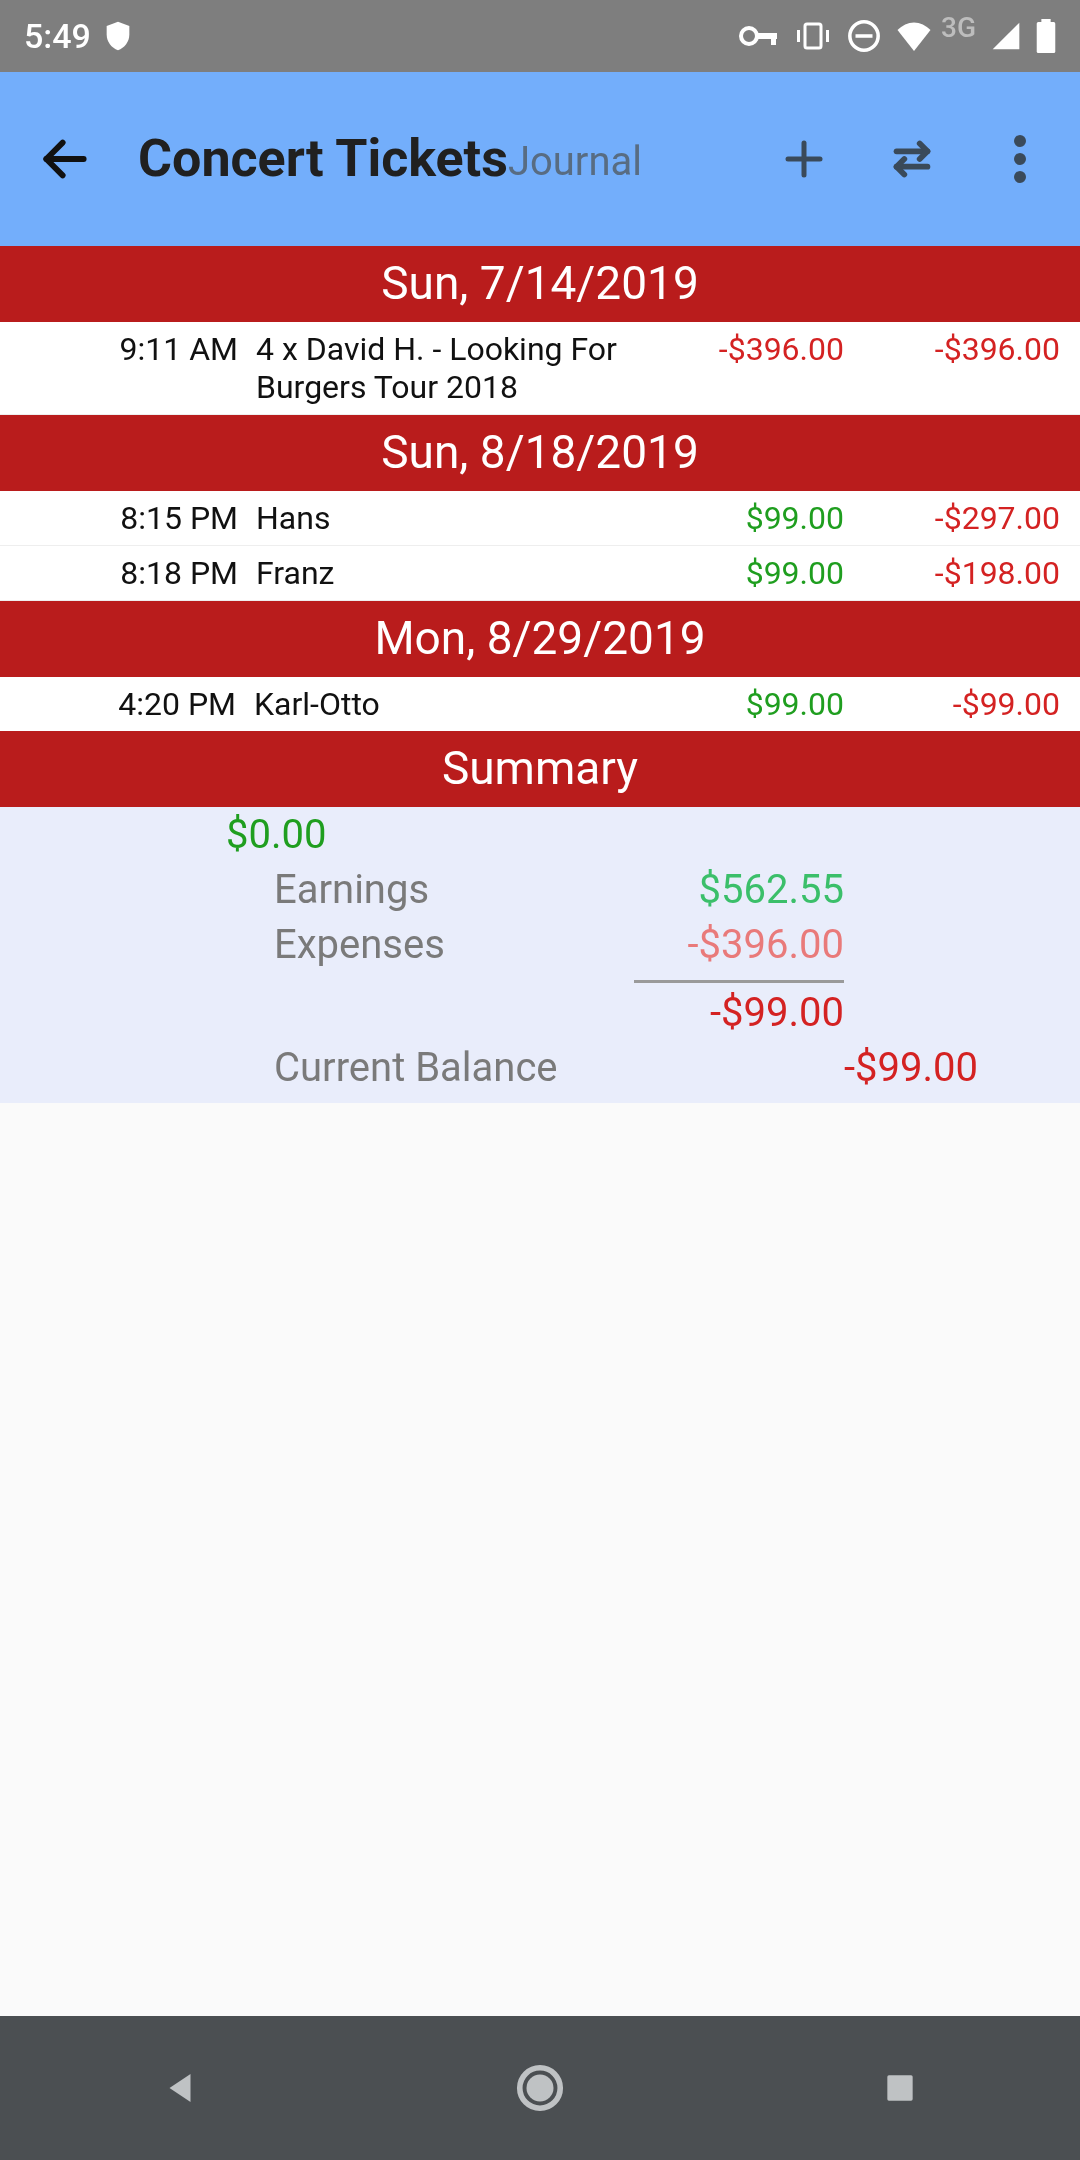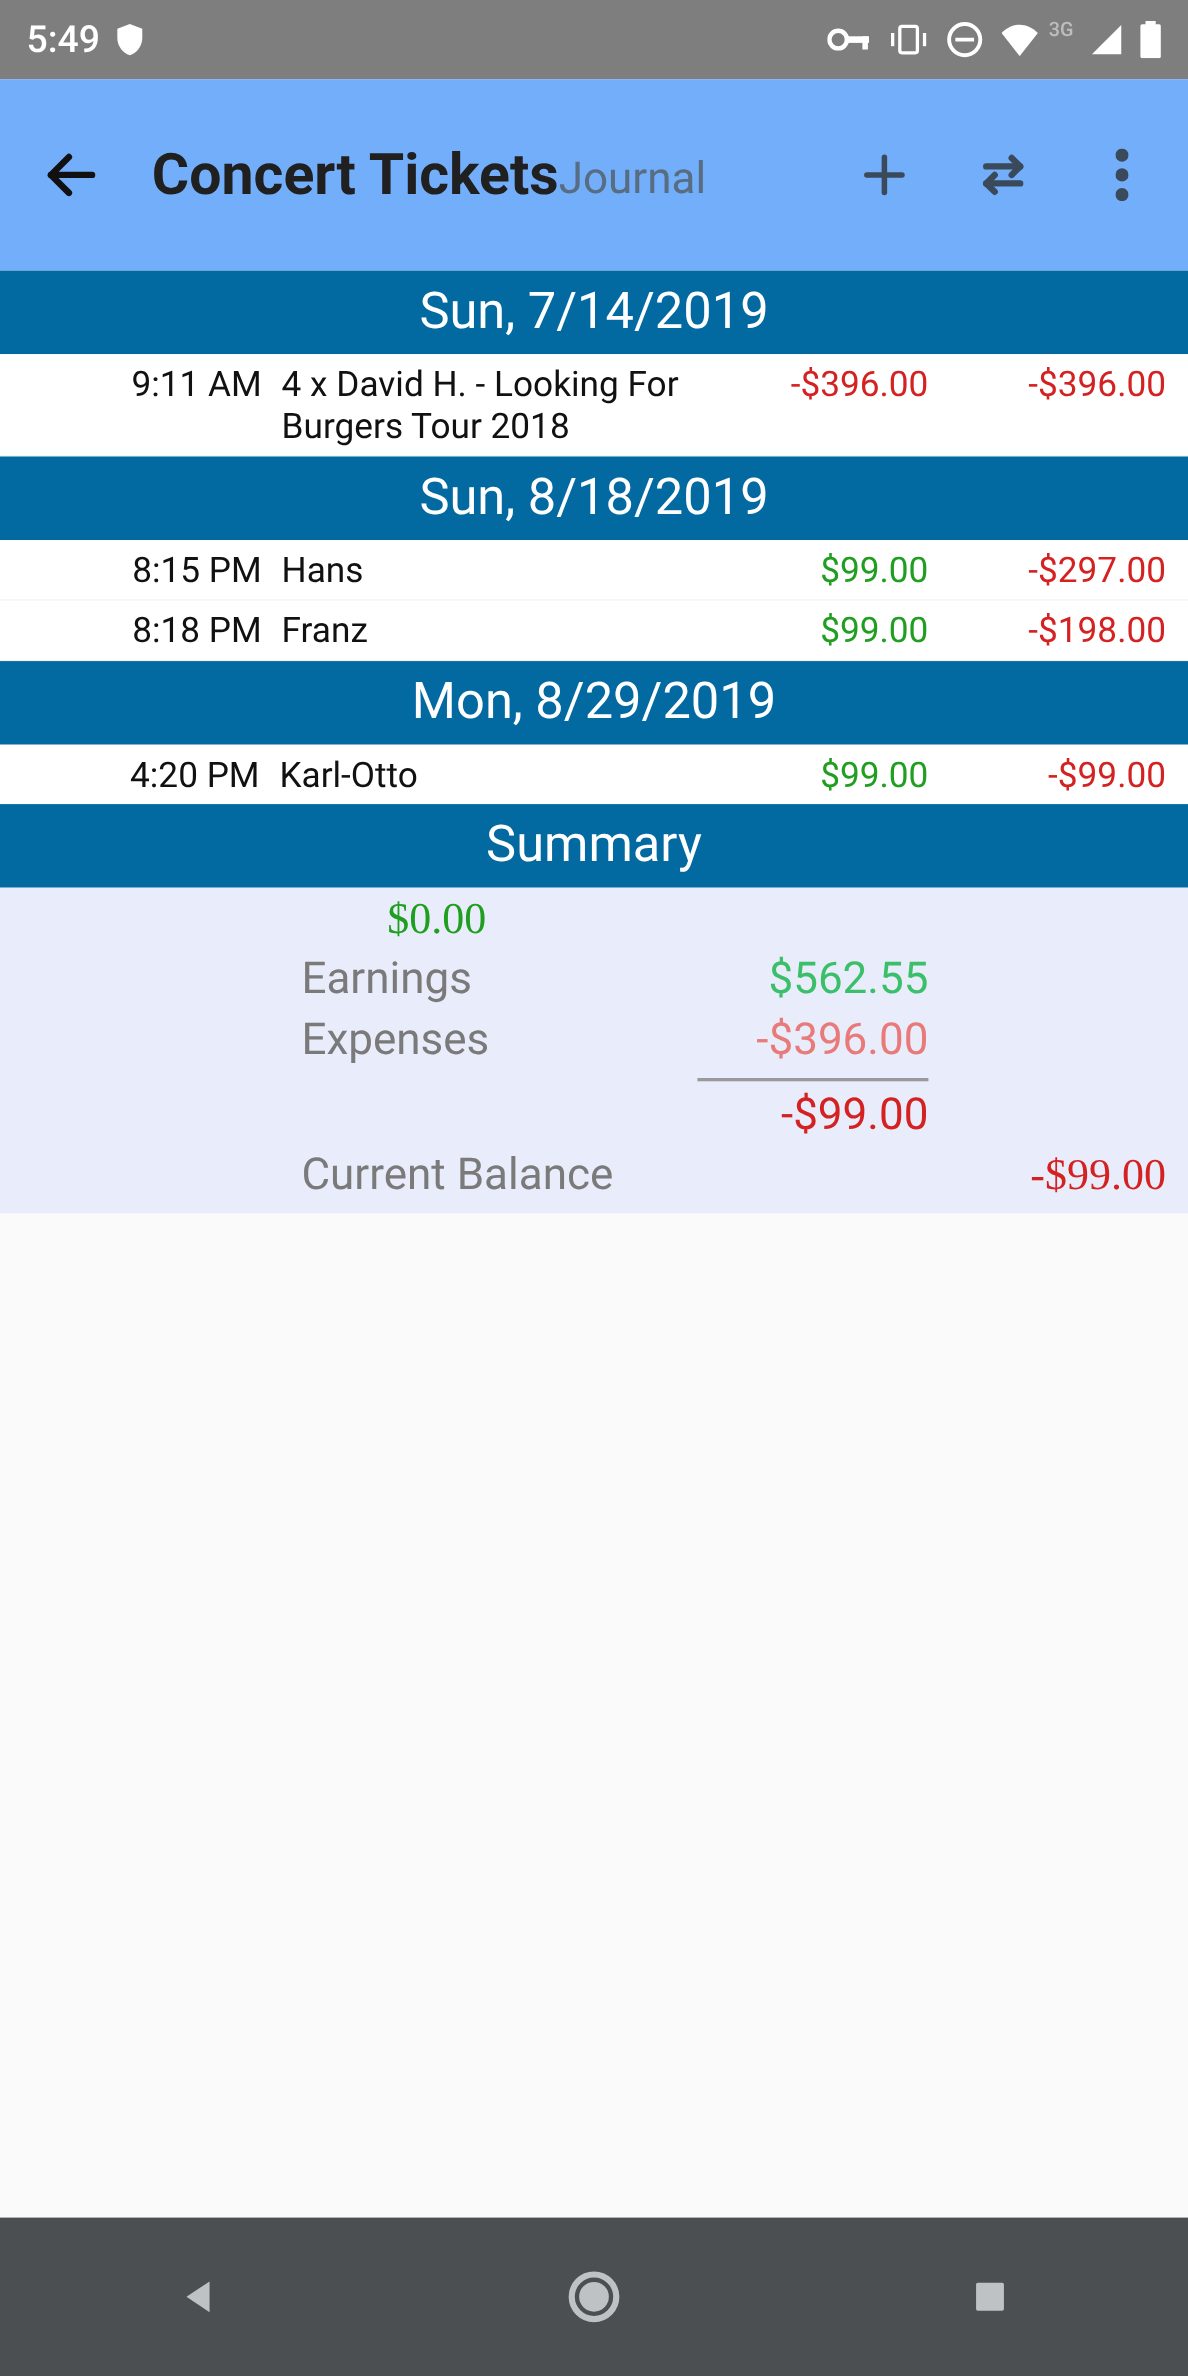--- a/index.html
+++ b/index.html
@@ -3,50 +3,50 @@
 <meta charset="utf-8">
 <style>
   * { margin: 0; padding: 0; box-sizing: border-box; }
   html, body { width: 1080px; height: 2160px; font-family: Roboto, Arial, sans-serif; background: #fafafa; overflow: hidden; }
   
   
   .status-bar { height: 72px; background: #7e7e7e; color: #fff; display: flex; align-items: center; padding: 0 24px; font-size: 34px; font-weight: 500; }
   .status-left { display: flex; align-items: center; gap: 10px; }
   .status-right { margin-left: auto; display: flex; align-items: center; gap: 14px; }
   .status-icon { display: inline-flex; }
-  .label-3g { font-size: 18px; color: #bdbdbd; font-weight: 500; margin-left: -6px; margin-bottom: 18px; }
+  .label-3g { font-size: 28px; color: #bdbdbd; font-weight: 500; margin-left: -6px; margin-bottom: 18px; }
   
   
   .app-bar { height: 174px; background: #73aefb; display: flex; align-items: center; padding: 0 20px; }
   .back-btn { width: 90px; height: 90px; display: flex; align-items: center; justify-content: center; }
   .app-titles { flex: 1; display: flex; flex-direction: row; margin-left: 28px; }
   .app-title { font-size: 52px; font-weight: 700; color: #202020; line-height: 1.05; }
   .app-subtitle { font-size: 40px; color: #586c82; margin-top: 6px; }
   .app-actions { display: flex; align-items: center; gap: 48px; margin-right: 10px; }
   .action-btn { width: 60px; height: 60px; display: flex; align-items: center; justify-content: center; }
   
   
-  .section-header { background: #0369a1; color: #fff; font-size: 46px; font-weight: 400; text-align: center; padding: 10px 0 12px; }
+  .section-header { background: #b91c1c; color: #fff; font-size: 46px; font-weight: 400; text-align: center; padding: 10px 0 12px; }
   
   
   .row { display: flex; padding: 8px 16px; font-size: 32px; background: #fff; border-bottom: 1px solid #eee; }
   .row:last-child { border-bottom: none; padding-left: 14px; }
   .col-time  { width: 240px; text-align: right; padding-right: 18px; color: #111; }
   .col-desc  { flex: 1; padding-right: 10px; color: #111; }
   .col-amt   { width: 210px; text-align: right; }
   .col-bal   { width: 220px; text-align: right; padding-right: 4px; }
   .pos { color: #1f9e1f; }
   .neg { color: #d42222; }
   
   
   .summary-block { background: #e9edfb; }
   .summary-row { display: flex; padding: 4px 16px; font-size: 40px; }
   .sum-label { margin-left: 258px; flex: 1; color: #7a7a7a; }
   .sum-amt   { width: 210px; text-align: right; }
-  .sum-bal   { width: 220px; text-align: right; padding-right: 4px; font-family: Liberation Serif, serif; }
+  .sum-bal   { width: 220px; text-align: left; padding-right: 4px; }
   .sum-pos   { color: #3bbf6a; }
   .sum-neg   { color: #e97a7a; }
   .sum-rule  { border-top: 3px solid #9a9a9a; margin-top: 4px; padding-top: 6px; }
   .bal-pos   { color: #1f9e1f; }
   .bal-neg   { color: #d42222; }
   
   
   .nav-bar { position: absolute; bottom: 0; left: 0; width: 1080px; height: 144px; background: #4b4f52; display: flex; align-items: center; justify-content: space-around; }
   .nav-btn { width: 80px; height: 80px; display: flex; align-items: center; justify-content: center; }
 </style>

